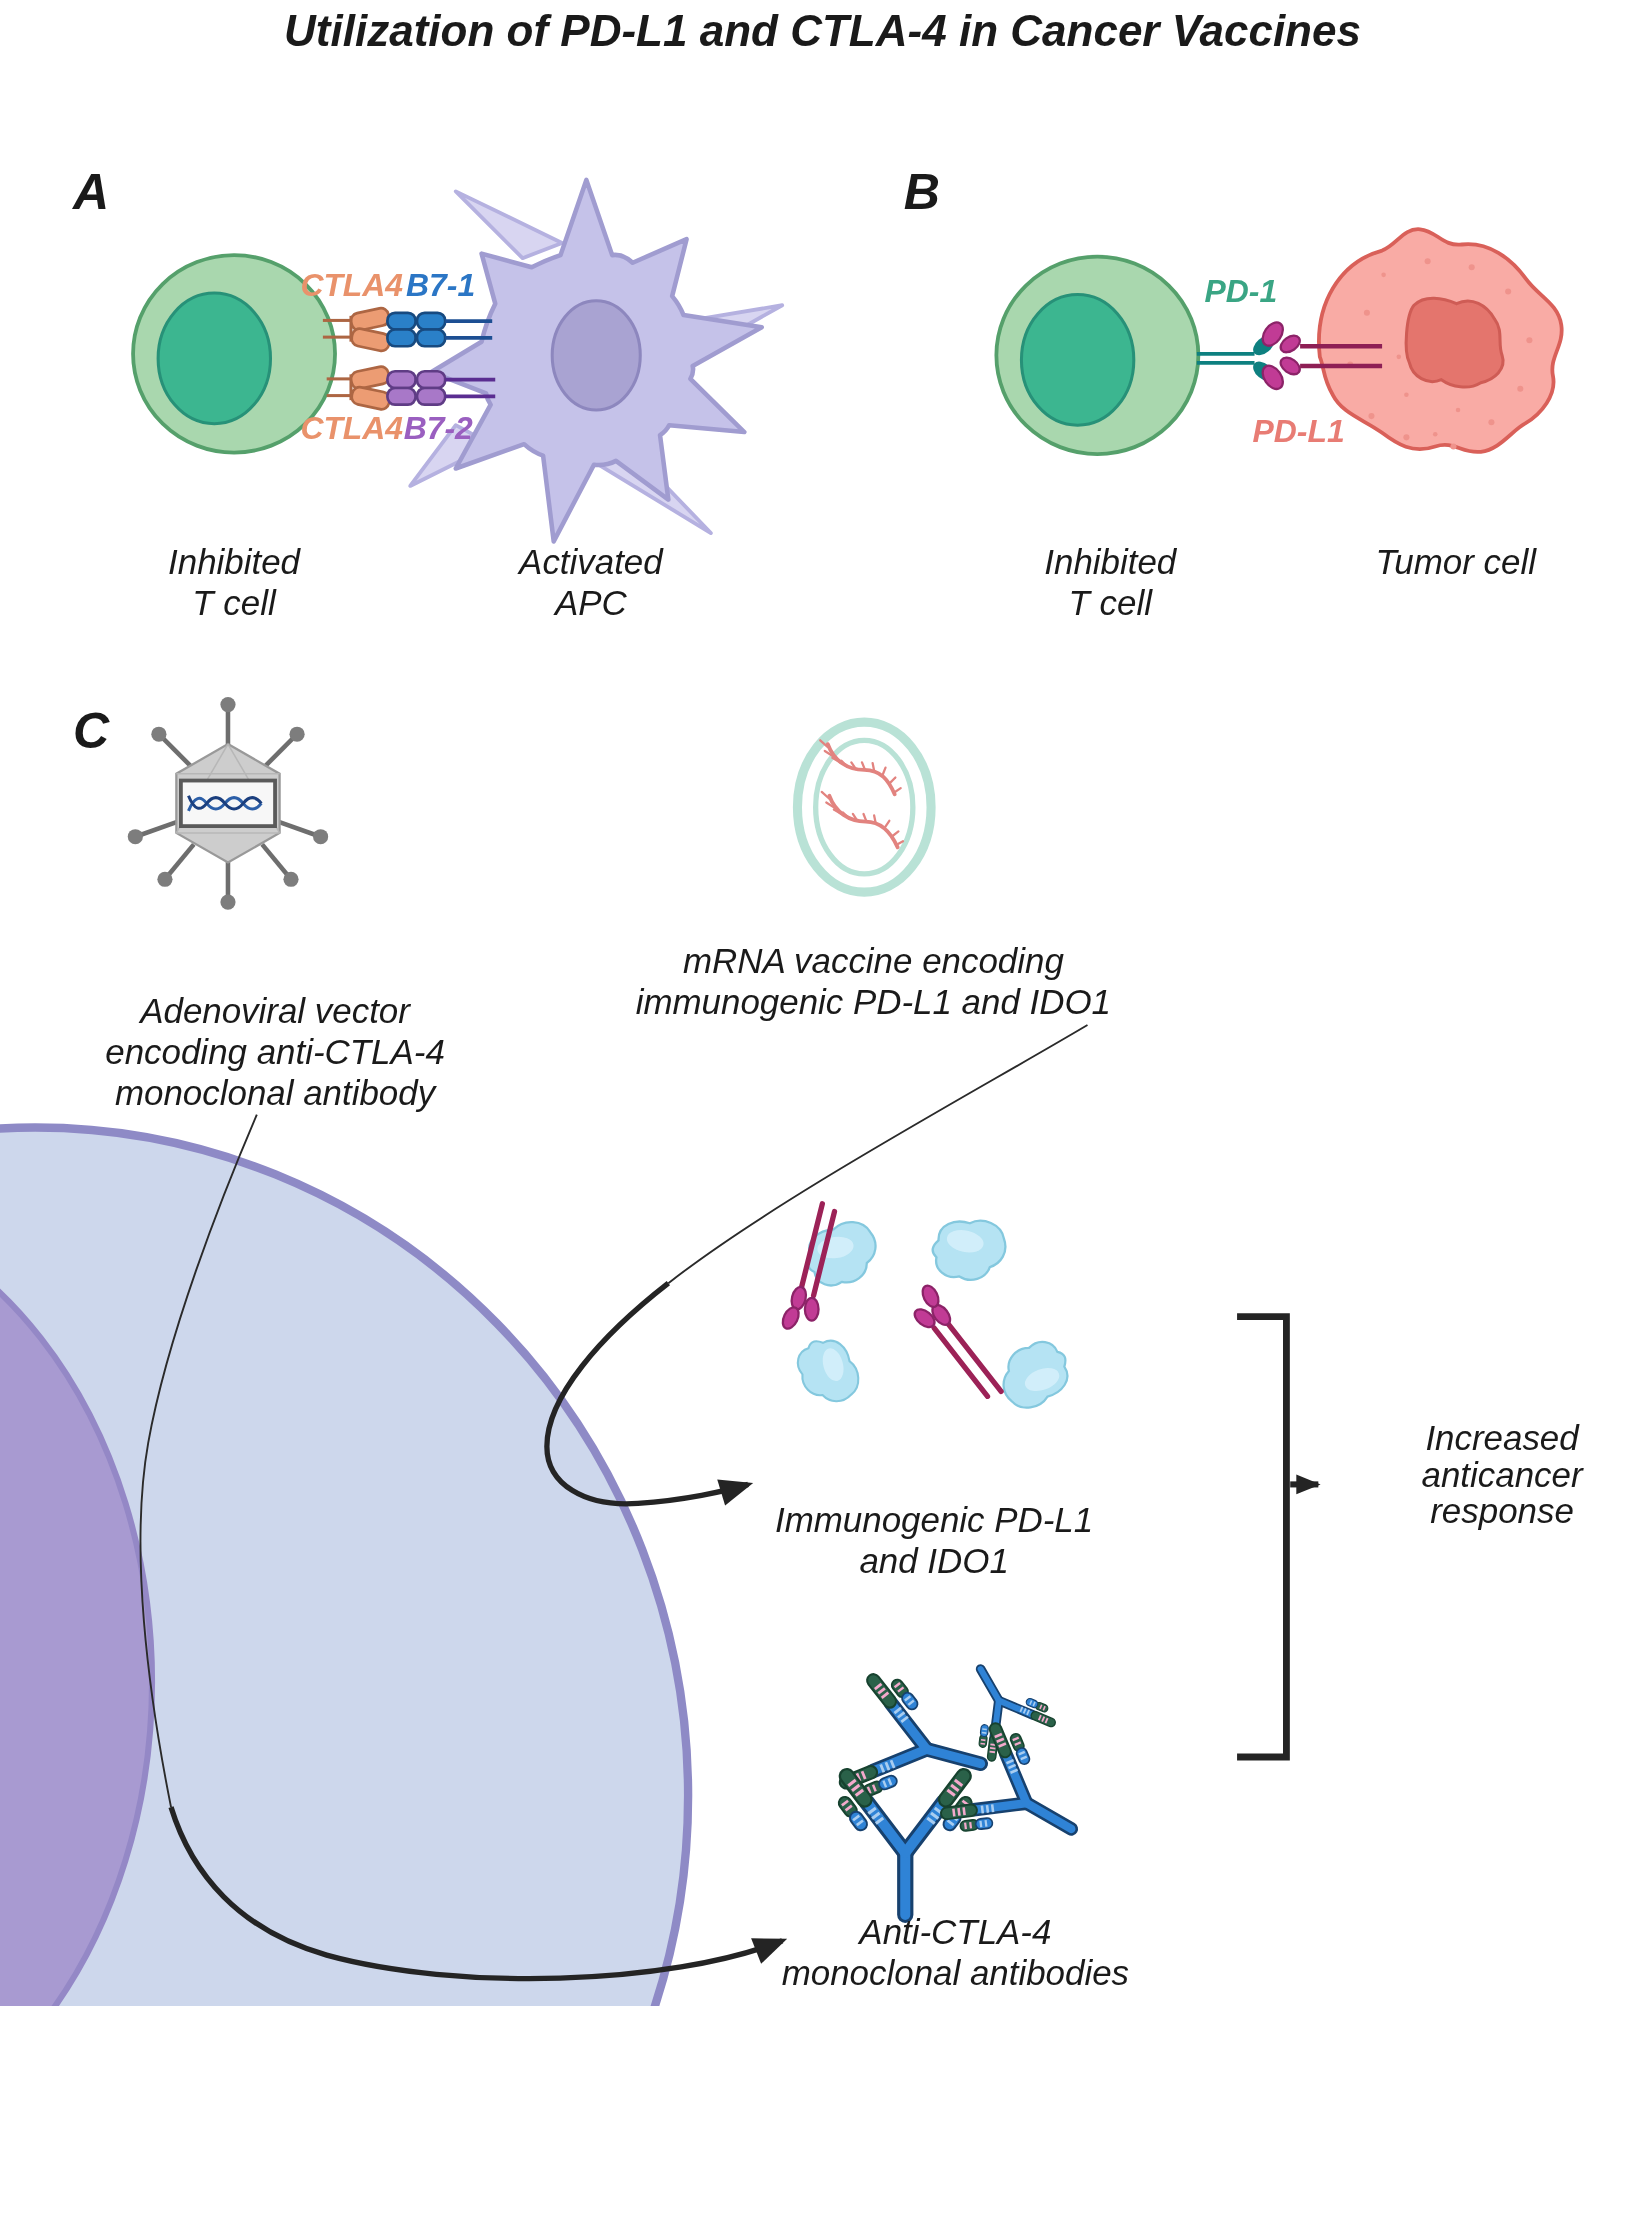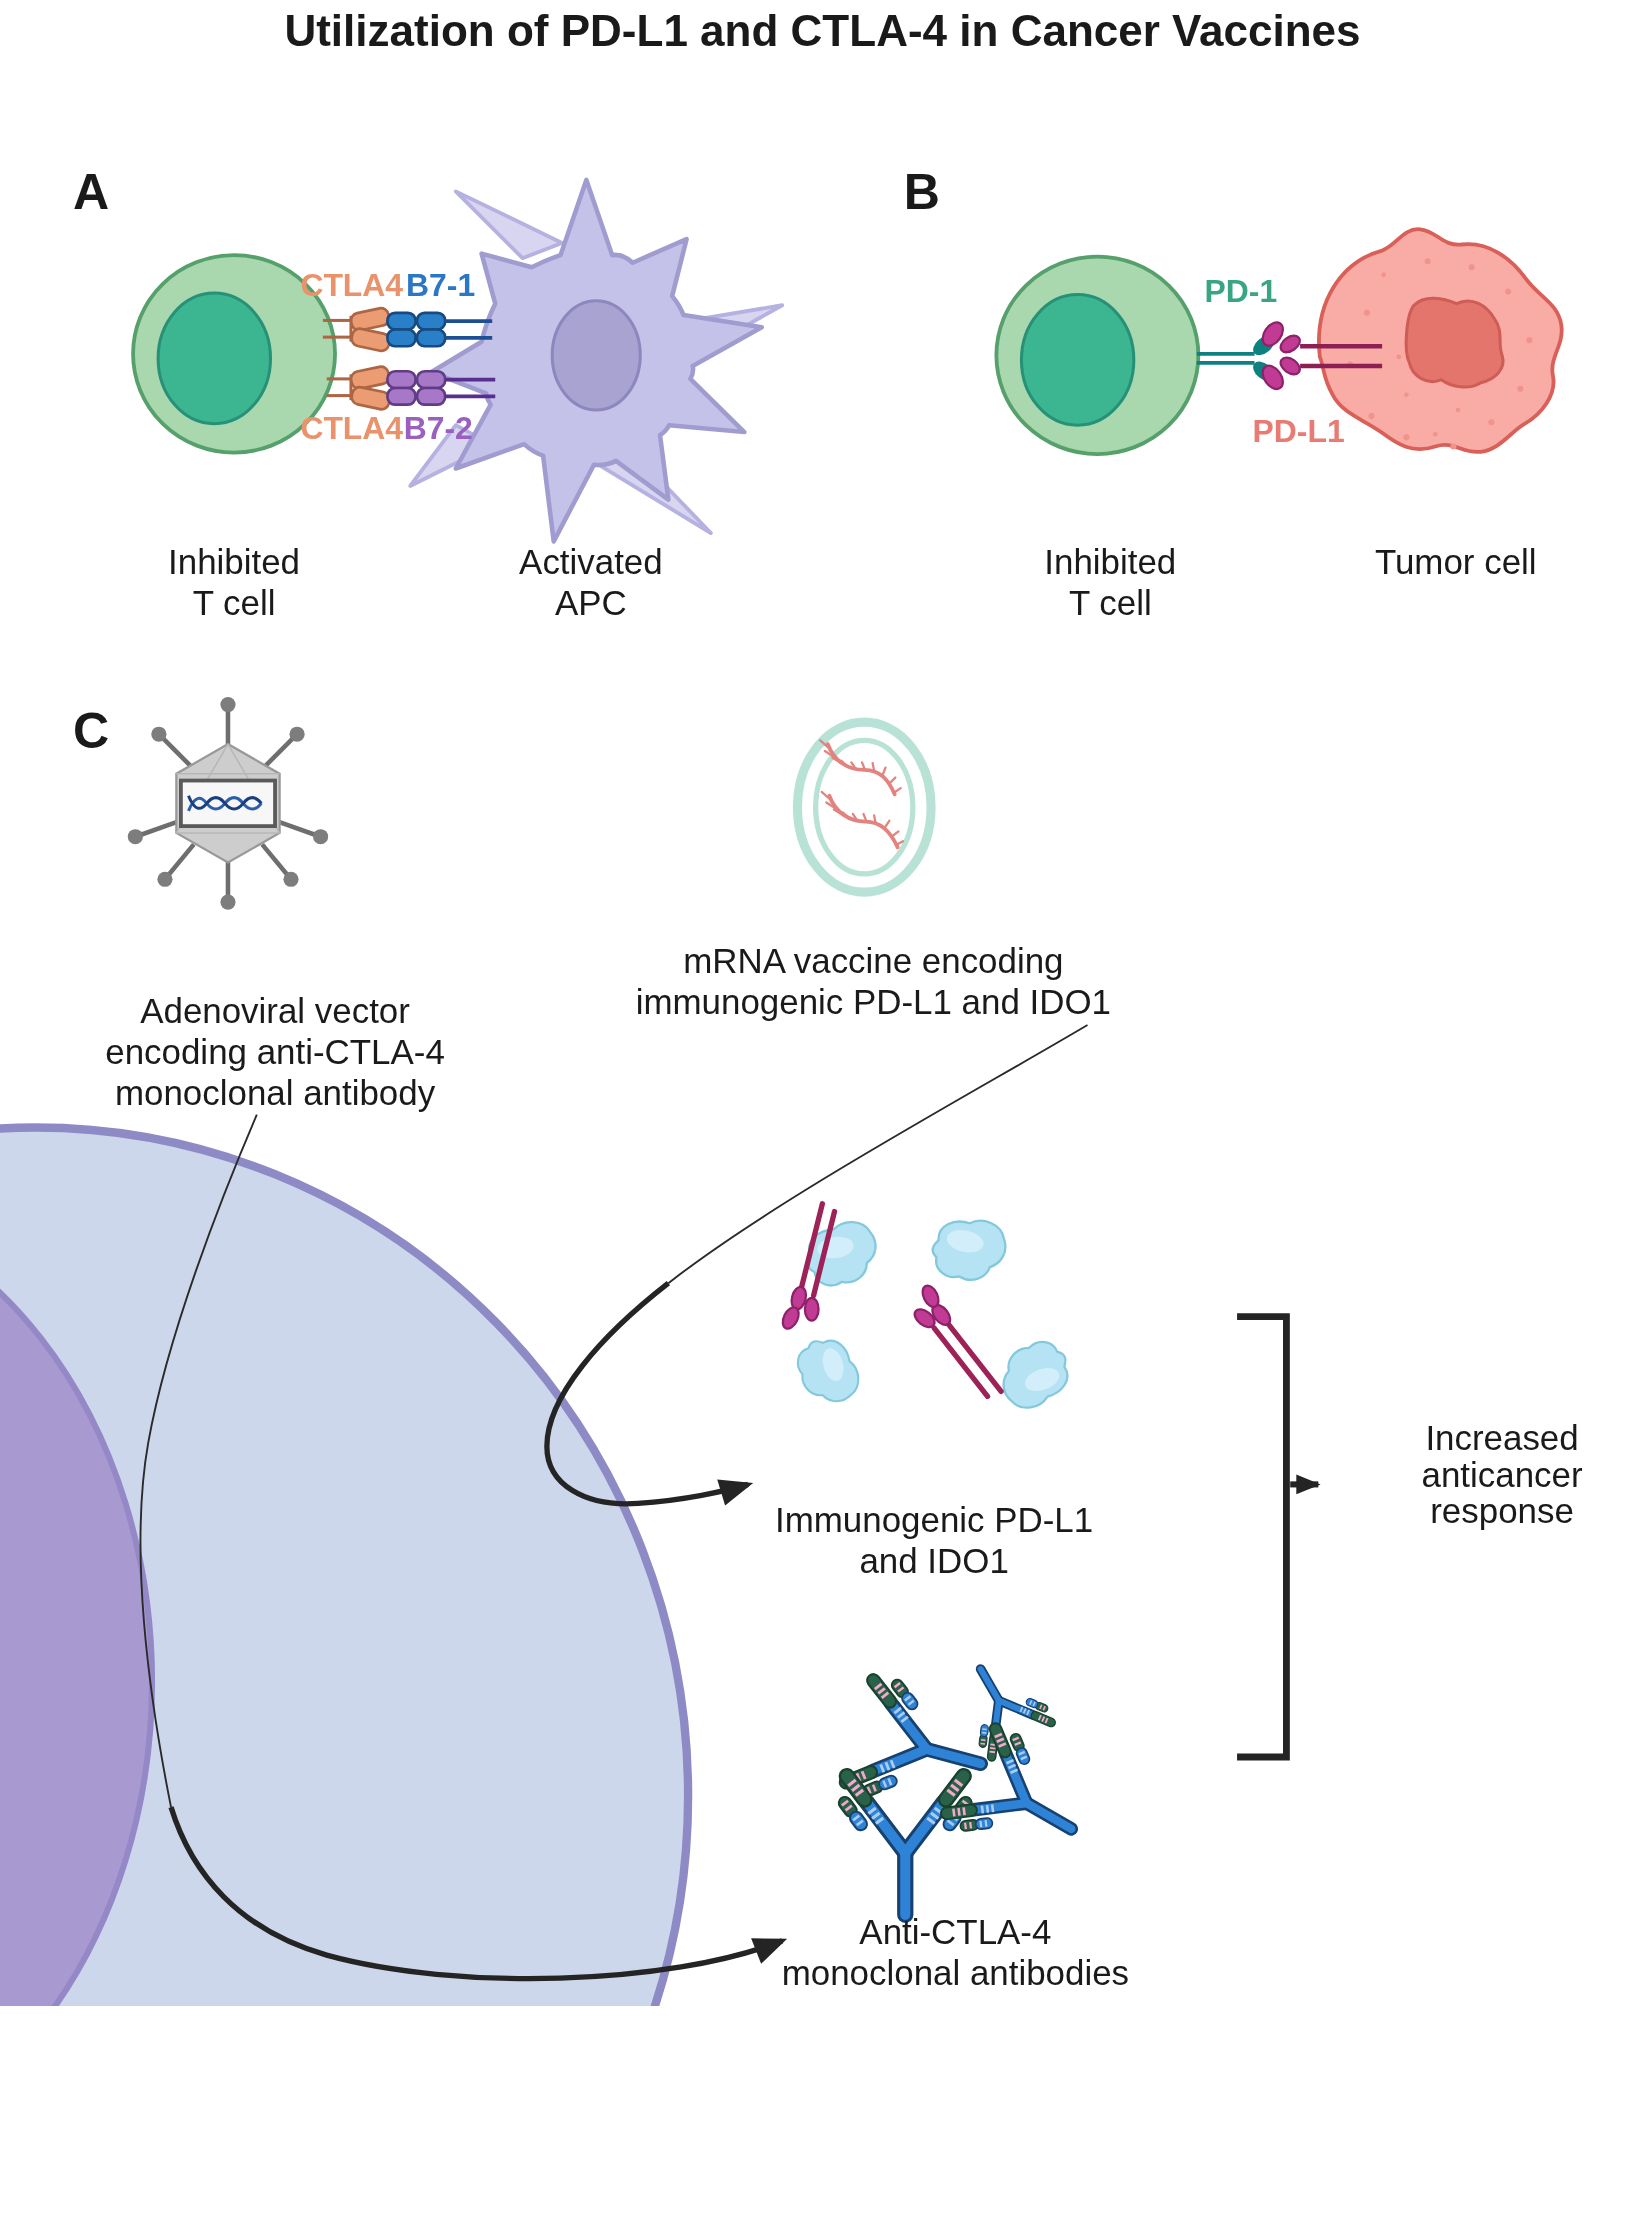--- a/index.html
+++ b/index.html
@@ -1,16 +1,16 @@
 <!DOCTYPE html>
 <html style="font-size:12px"><head>
 <meta charset="utf-8">
 <style>
   html,body{margin:0;padding:0;background:#ffffff;}
-  .canvas{position:relative;width:1645px;height:2006px;background:#ffffff;overflow:hidden;}
+  .canvas{position:relative;width:1645px;height:2006px;background:#ffffff;overflow:hidden;font-style:italic;}
   svg{display:block;}
   text{font-family:"Liberation Sans","DejaVu Sans",sans-serif;fill:#1a1a1a;}
   .t-title{font-size:58px;font-weight:700;}
   .t-panel{font-size:66px;font-weight:700;}
   .t-cap{font-size:46px;font-weight:400;}
   .t-mol{font-size:42px;font-weight:700;}
   .mid{text-anchor:middle;}
   .c-orange{fill:#e9926b;}
   .c-blue{fill:#2b76c5;}
   .c-purple{fill:#9a5fc0;}

